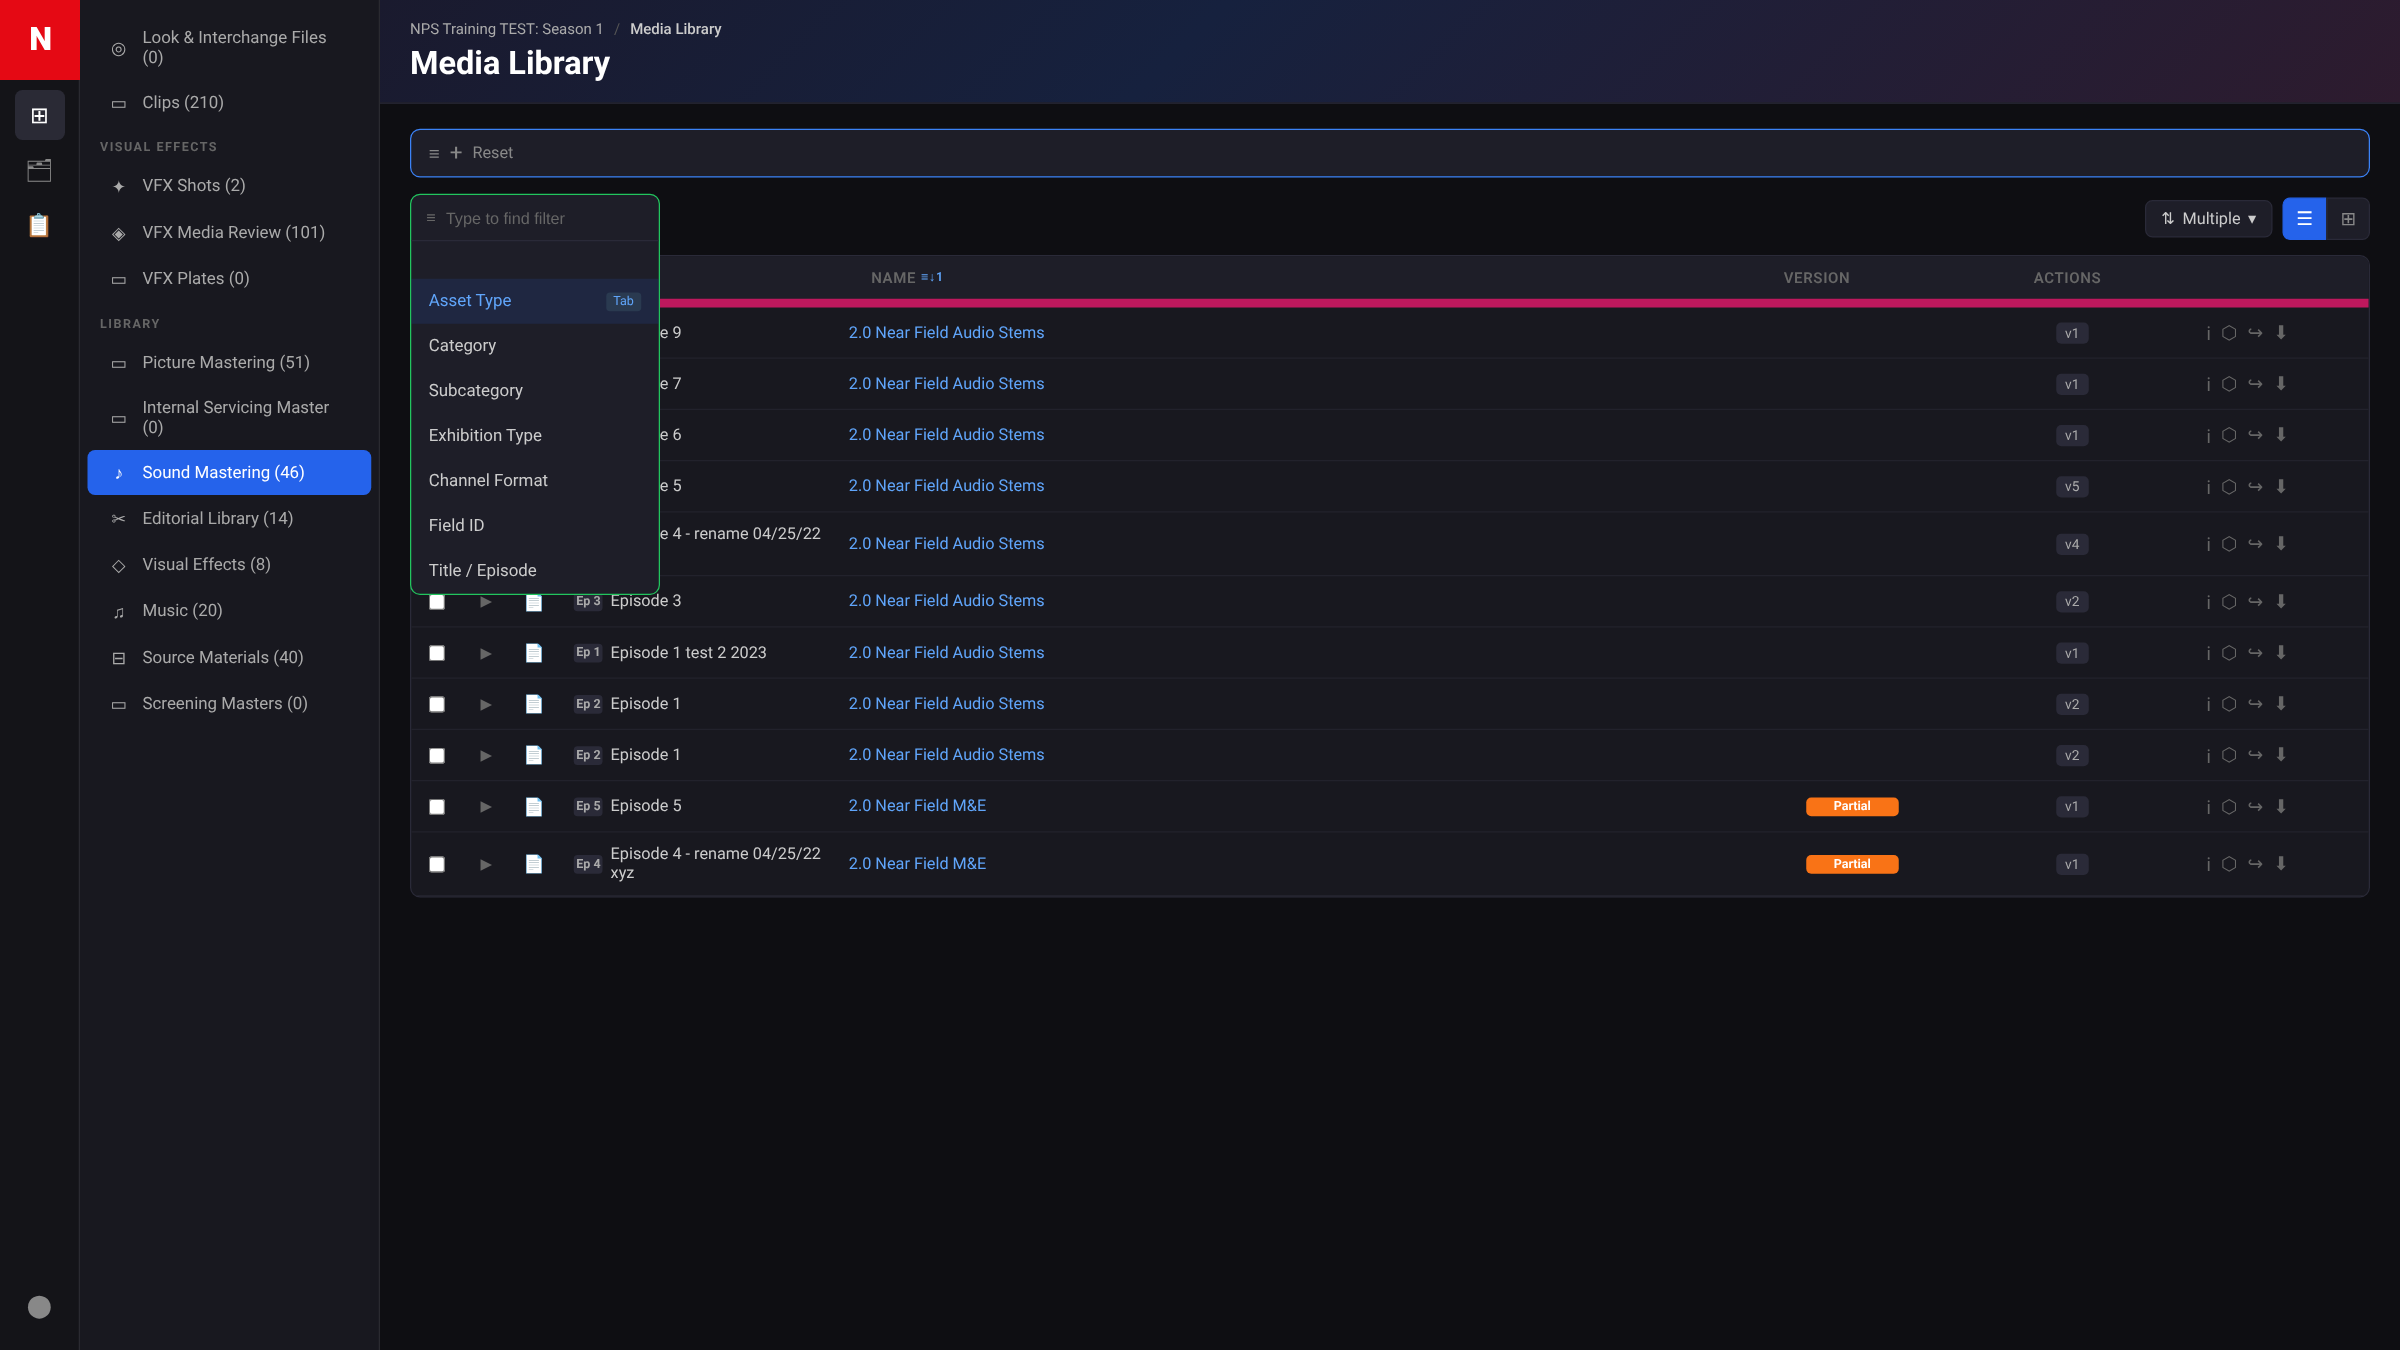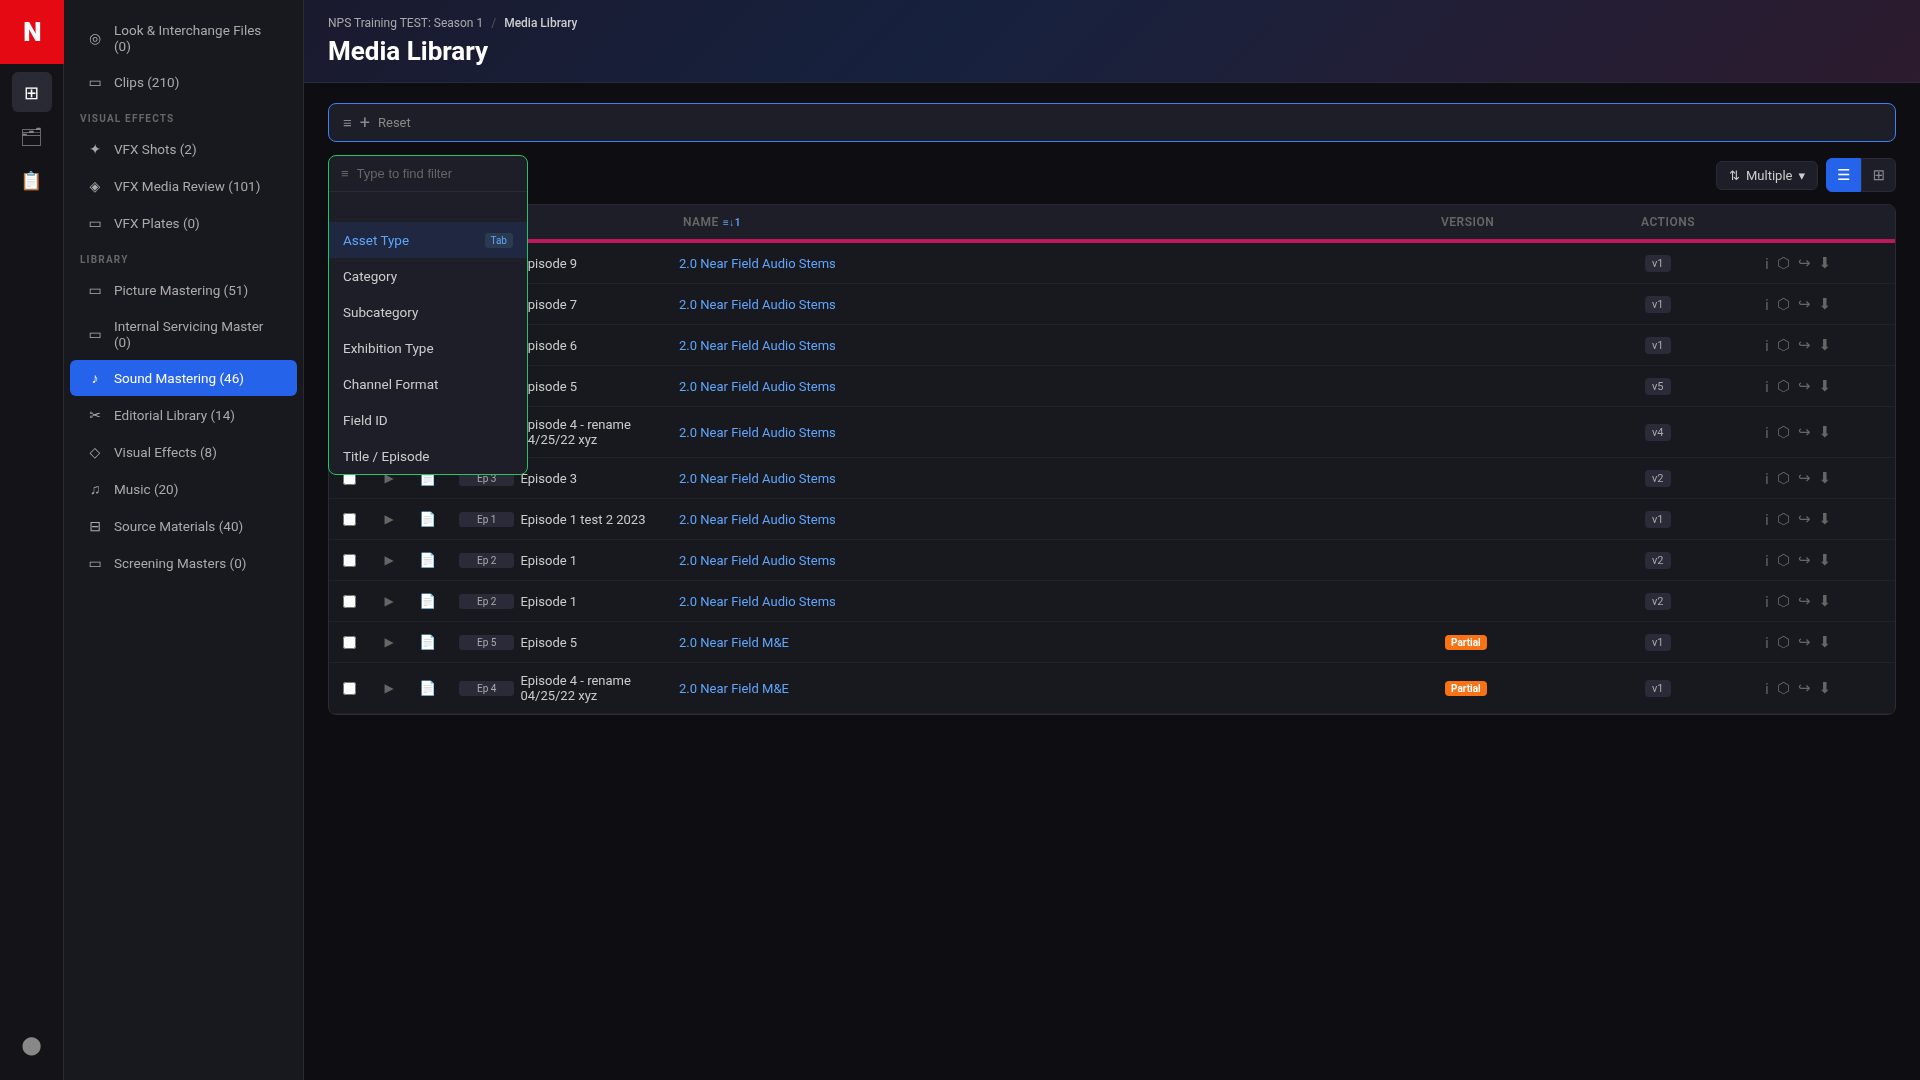--- a/index.html
+++ b/index.html
@@ -258,22 +258,22 @@
     .table-wrapper {
       background: #18181f;
       border-radius: 8px;
       border: 1px solid #2a2a38;
       overflow: hidden;
     }
     .table-header-row {
       display: grid;
       grid-template-columns: 40px 40px 40px 220px 1fr 200px 120px 140px;
       background: #1e1e28;
-      border-bottom: 4px solid #be185d;
-      padding: 10px 4px;
+      border-bottom: 7px solid #be185d;
+      padding: 10px 18px;
     }
     .table-header-row > div {
       padding: 0 10px;
       font-size: 12px;
       color: #666;
       font-weight: 600;
       text-transform: uppercase;
       letter-spacing: 0.5px;
       display: flex;
       align-items: center;
@@ -291,22 +291,22 @@
       font-size: 13px;
       color: #ccc;
       display: flex;
       align-items: center;
       gap: 6px;
     }
     .ep-badge {
       background: #2a2a38;
       color: #aaa;
       font-size: 10px;
-      font-weight: 400;
-      padding: 2px 18px;
+      font-weight: 700;
+      padding: 2px 2px;
       border-radius: 3px;
       white-space: nowrap;
       text-align: right;
     }
     .name-link {
       color: #60a5fa;
       cursor: pointer;
       font-size: 13px;
     }
     .version-badge {
@@ -314,21 +314,21 @@
       color: #aaa;
       font-size: 11px;
       padding: 2px 7px;
       border-radius: 4px;
     }
     .partial-badge {
       background: #f97316;
       color: #fff;
       font-size: 10px;
       font-weight: 700;
-      padding: 2px 6px;
+      padding: 2px 22px;
       border-radius: 4px;
     }
     .action-icons {
       display: flex;
       gap: 8px;
       align-items: center;
       color: #666;
       font-size: 15px;
     }
     .action-icon {

